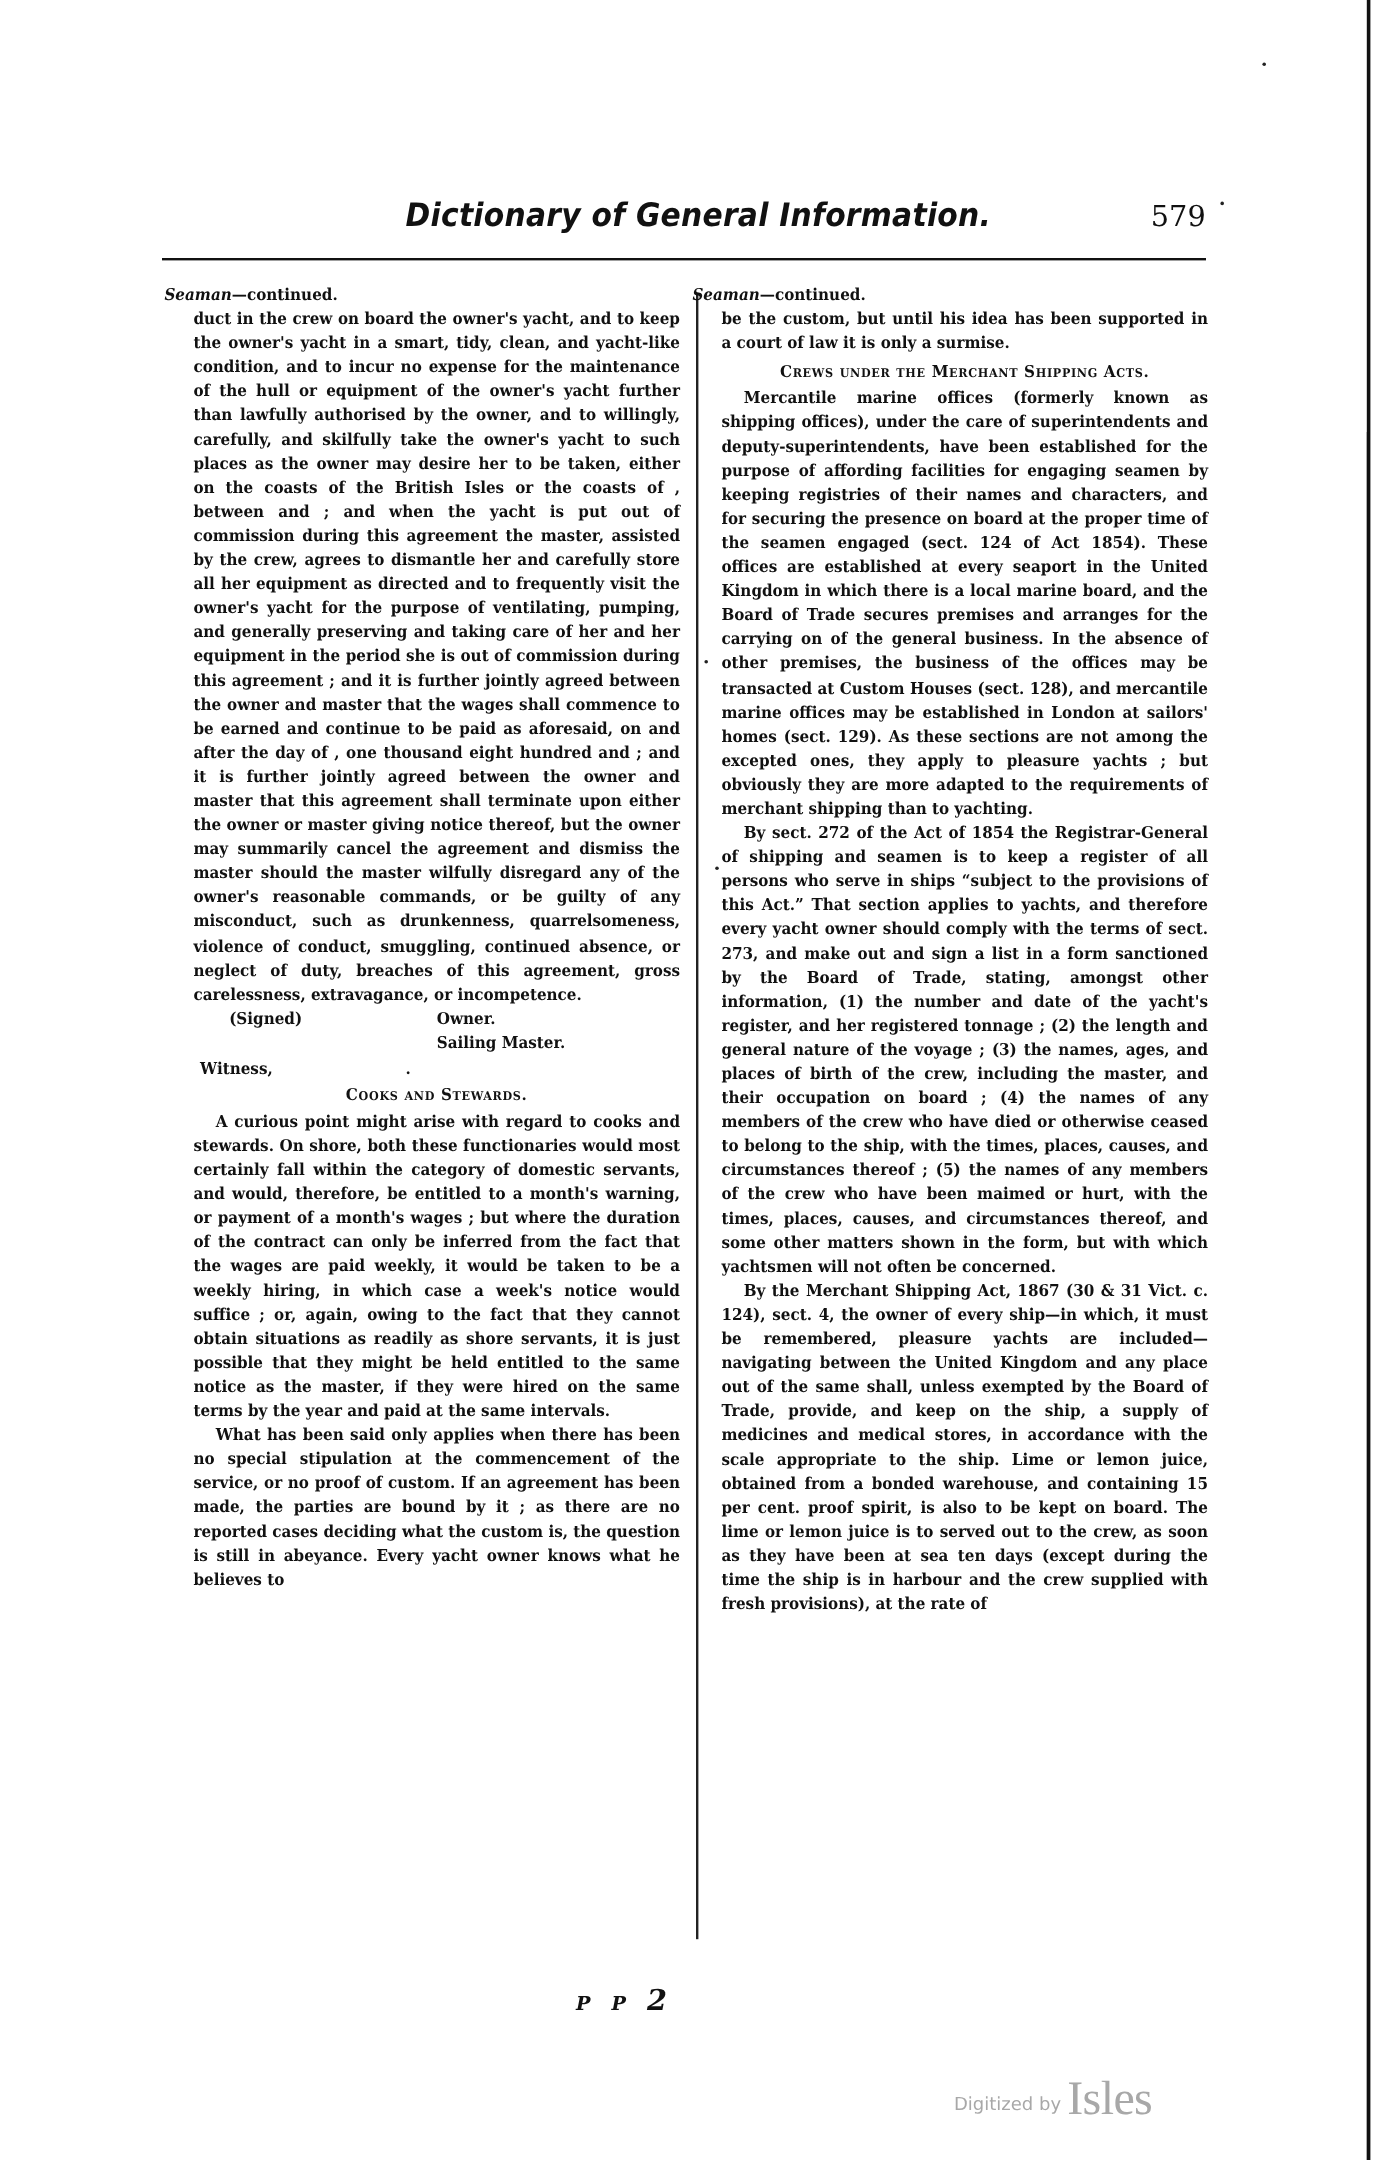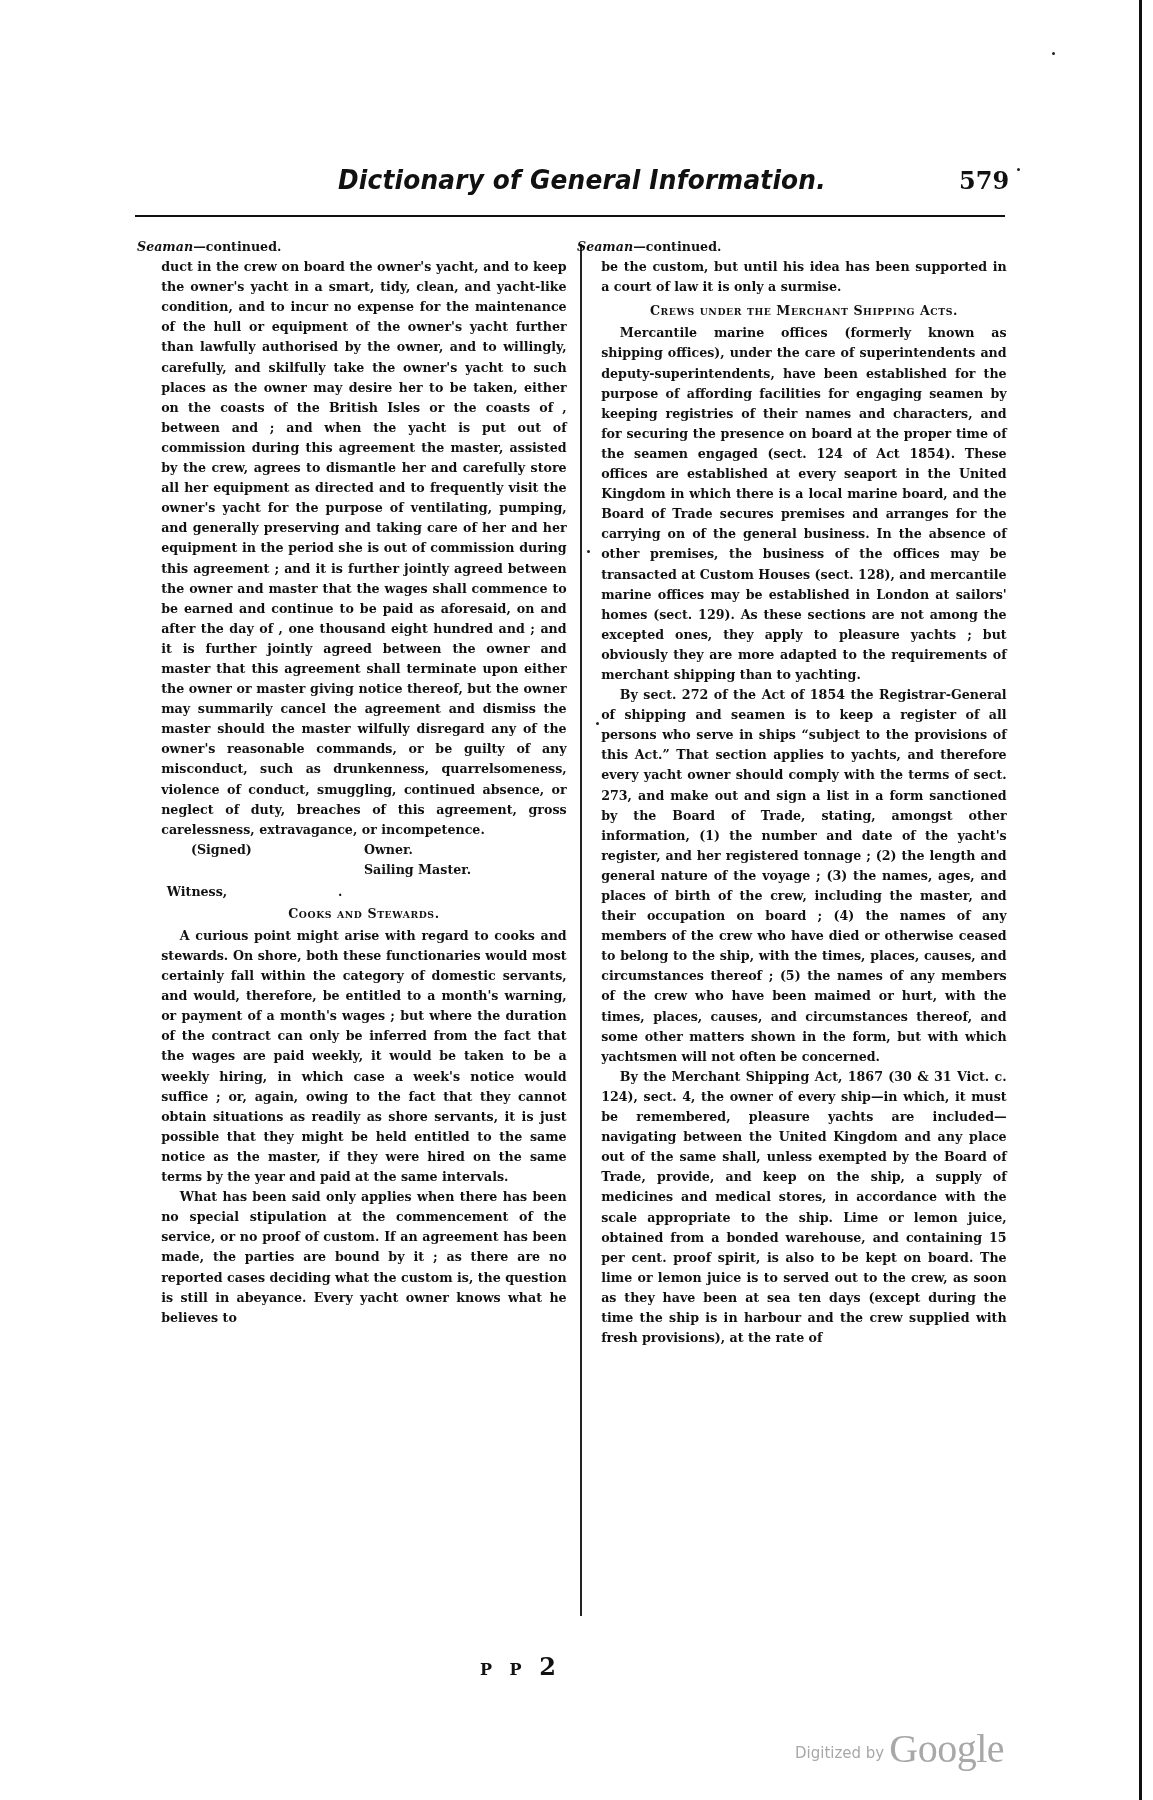--- a/index.html
+++ b/index.html
@@ -39,21 +39,21 @@
       letter-spacing: 0.2px;
       transform: scaleX(0.92);
       transform-origin: left top;
       white-space: nowrap;
     }
     .page-number {
       position: absolute;
       left: 816px;
       top: 6px;
       font-family: "DejaVu Serif", serif;
-      font-weight: bold;
+      font-weight: normal;
       font-size: 24px;
     }
     .head-rule {
       position: absolute;
       left: 135px;
       top: 215px;
       width: 870px;
       height: 2px;
       background: #111;
     }
@@ -104,20 +104,21 @@
     .sig-witness { position: absolute; left: 6px; top: 42px; }
     .sig-dot { position: absolute; left: 190px; top: 42px; }
     .signature {
       position: absolute;
       left: 480px;
       top: 1652px;
       font-family: "DejaVu Serif", serif;
       font-weight: bold;
       font-size: 16px;
       letter-spacing: 6px;
+      font-style: italic;
     }
     .signature .big { font-size: 24px; letter-spacing: 0; }
     .watermark {
       position: absolute;
       left: 795px;
       top: 1725px;
       color: #a8a8a8;
       white-space: nowrap;
     }
     .watermark .small {
@@ -182,19 +183,19 @@
   </div>
 </div>
 
 <div class="signature">
   <span>P P</span>
   <span class="big">2</span>
 </div>
 
 <div class="watermark">
   <span class="small">Digitized by</span>
-  <span class="brand">Google</span>
+  <span class="brand">Isles</span>
 </div>
 
 <div class="speck" style="left:1052px;top:52px;"></div>
 <div class="speck" style="left:1017px;top:168px;"></div>
 <div class="speck" style="left:587px;top:550px;"></div>
 <div class="speck" style="left:596px;top:722px;"></div>
 
 </body></html>

